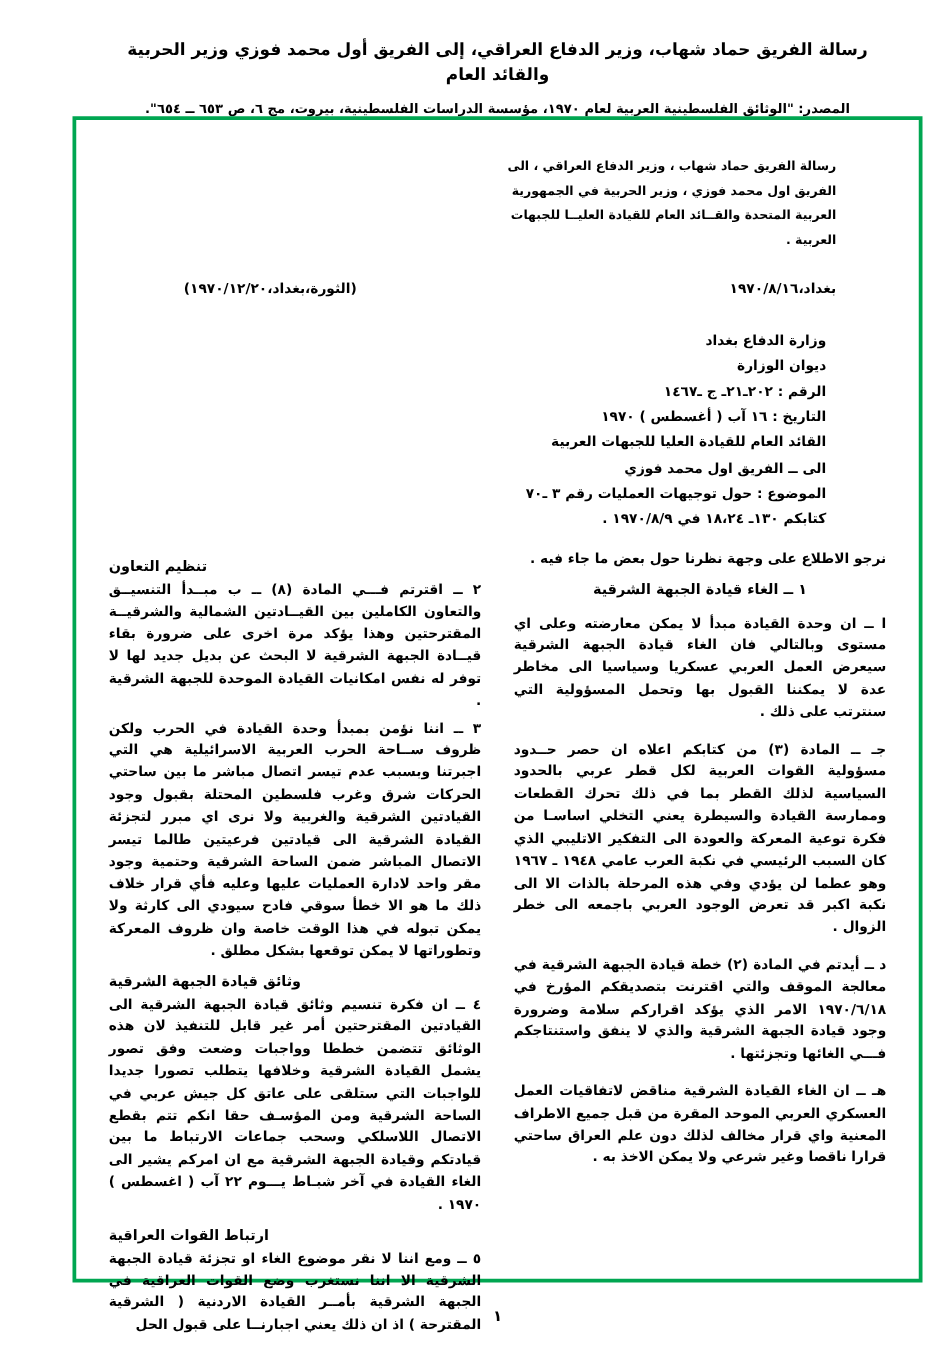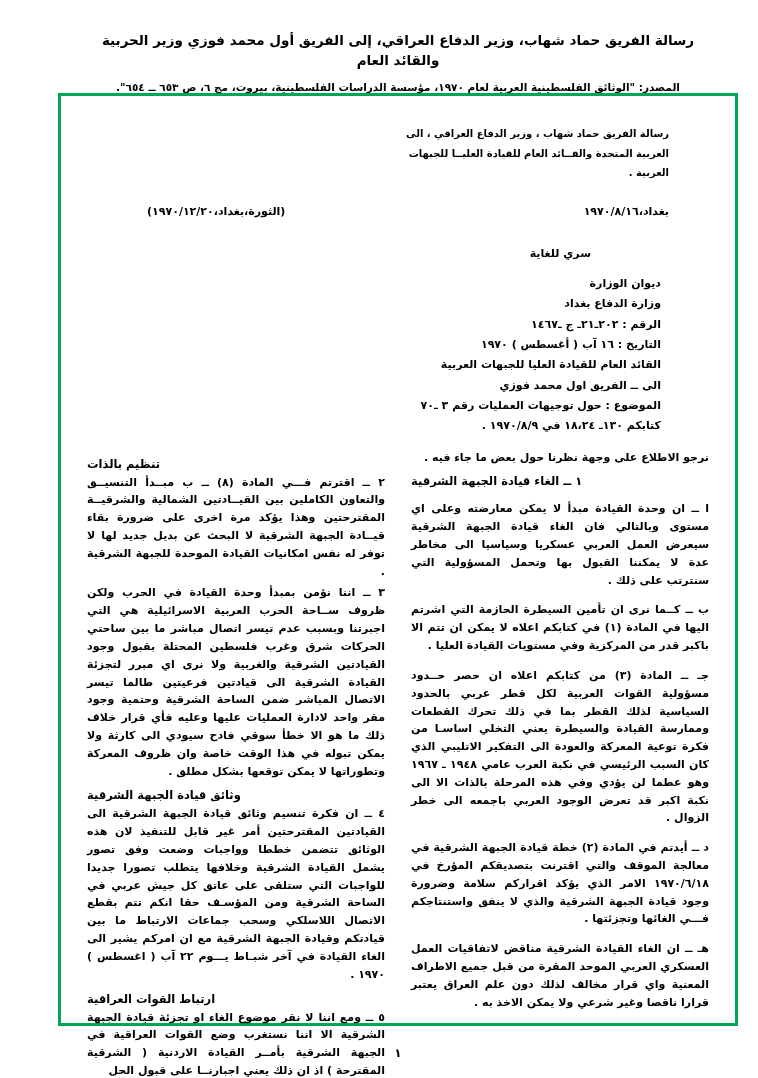--- a/index.html
+++ b/index.html
@@ -108,21 +108,21 @@
     text-justify: inter-word;
     margin: 0 0 4px 0;
   }
   .col .para.first { margin-top: 0; }
   .sec-head {
     font-size: 11.5px;
     font-weight: bold;
     text-align: left;
     margin: 8px 0 3px 0;
   }
-  .sec-head.right-al { text-align: left; }
+  .sec-head.right-al { text-align: center; }
   .col-right .para { text-align: justify; margin-top: 12px; }
   
   .page-number {
     position: absolute;
     bottom: 18px;
     left: 0;
     right: 0;
     text-align: center;
     font-size: 12px;
     font-weight: bold;
@@ -136,57 +136,56 @@
   <div class="doc-header">
     <div class="doc-title">رسالة الفريق حماد شهاب، وزير الدفاع العراقي، إلى الفريق أول محمد فوزي وزير الحربية والقائد العام</div>
     <div class="doc-source">المصدر: "الوثائق الفلسطينية العربية لعام ١٩٧٠، مؤسسة الدراسات الفلسطينية، بيروت، مج ٦، ص ٦٥٣ ــ ٦٥٤".</div>
   </div>
 
   <div class="frame">
     <div class="frame-inner">
 
       <div class="inner-title">
         <div>رسالة الفريق حماد شهاب ، وزير الدفاع العراقي ، الى</div>
+        <div>الفريق اول محمد فوزي ، وزير الحربية في الجمهورية</div>
         <div>العربية المتحدة والقــائد العام للقيادة العليــا للجبهات</div>
         <div>العربية .</div>
       </div>
 
       <div class="date-row">
         <span class="d-right">بغداد،١٩٧٠/٨/١٦</span>
         <span class="d-left">(الثورة،بغداد،١٩٧٠/١٢/٢٠)</span>
       </div>
 
       <div class="secret-block">
-        <div class="secret-word">سري للغاية</div>
         <div class="ministry-lines">
+          <div>وزارة الدفاع بغداد</div>
           <div>ديوان الوزارة</div>
-          <div>وزارة الدفاع بغداد</div>
           <div>الرقم  :  ٢٠٢ـ٢١ـ ج ـ١٤٦٧</div>
           <div>التاريخ :  ١٦ آب ( أغسطس ) ١٩٧٠</div>
           <div>القائد العام للقيادة العليا للجبهات العربية</div>
           <div>الى ــ الفريق اول محمد فوزي</div>
           <div>الموضوع : حول توجيهات العمليات رقم ٣ ـ٧٠</div>
           <div>كتابكم ١٣٠ـ ١٨،٢٤ في ١٩٧٠/٨/٩ .</div>
         </div>
       </div>
 
       <div class="columns">
 
         <div class="col col-right">
           <p class="para first">نرجو الاطلاع على وجهة نظرنا حول بعض ما جاء فيه .</p>
           <div class="sec-head right-al">١ ــ الغاء قيادة الجبهة الشرقية</div>
           <p class="para">ا ــ ان وحدة القيادة مبدأ لا يمكن معارضته وعلى اي مستوى وبالتالي فان الغاء قيادة الجبهة الشرقية سيعرض العمل العربي عسكريا وسياسيا الى مخاطر عدة لا يمكننا القبول بها وتحمل المسؤولية التي سنترتب على ذلك .</p>
-          <p class="para">ب ــ كــما نرى ان تأمين السيطرة الحازمة التي اشرتم اليها في المادة (١) في كتابكم اعلاه لا يمكن ان تتم الا باكبر قدر من المركزية وفي مستويات القيادة العليا .</p>
           <p class="para">جـ ــ المادة (٣) من كتابكم اعلاه ان حصر حــدود مسؤولية القوات العربية لكل قطر عربي بالحدود السياسية لذلك القطر بما في ذلك تحرك القطعات وممارسة القيادة والسيطرة يعني التخلي اساسـا من فكرة توعية المعركة والعودة الى التفكير الاتليبي الذي كان السبب الرئيسي في نكبة العرب عامي ١٩٤٨ ـ ١٩٦٧ وهو عطما لن يؤدي وفي هذه المرحلة بالذات الا الى نكبة اكبر قد تعرض الوجود العربي باجمعه الى خطر الزوال .</p>
           <p class="para">د ــ أيدتم في المادة (٢) خطة قيادة الجبهة الشرقية في معالجة الموقف والتي اقترنت بتصديقكم المؤرخ في ١٩٧٠/٦/١٨ الامر الذي يؤكد اقراركم سلامة وضرورة وجود قيادة الجبهة الشرقية والذي لا ينفق واستنتاجكم فـــي الغائها وتجزئتها .</p>
-          <p class="para">هـ ــ ان الغاء القيادة الشرقية مناقض لاتفاقيات العمل العسكري العربي الموحد المقرة من قبل جميع الاطراف المعنية واي قرار مخالف لذلك دون علم العراق يعتبر قرارا ناقصا وغير شرعي ولا يمكن الاخذ به .</p>
+          <p class="para">هـ ــ ان الغاء القيادة الشرقية مناقض لاتفاقيات العمل العسكري العربي الموحد المقرة من قبل جميع الاطراف المعنية واي قرار مخالف لذلك دون علم العراق ساحتي قرارا ناقصا وغير شرعي ولا يمكن الاخذ به .</p>
         </div>
 
         <div class="col col-left">
-          <div class="sec-head">تنظيم بالذات</div>
+          <div class="sec-head">تنظيم التعاون</div>
           <p class="para">٢ ــ اقترتم فـــي المادة (٨) ــ ب مبــدأ التنسيــق والتعاون الكاملين بين القيــادتين الشمالية والشرقيــة المقترحتين وهذا يؤكد مرة اخرى على ضرورة بقاء قيــادة الجبهة الشرقية لا البحث عن بديل جديد لها لا توفر له نفس امكانيات القيادة الموحدة للجبهة الشرقية .</p>
           <p class="para">٣ ــ اننا نؤمن بمبدأ وحدة القيادة في الحرب ولكن ظروف ســاحة الحرب العربية الاسرائيلية هي التي اجبرتنا وبسبب عدم تيسر اتصال مباشر ما بين ساحتي الحركات شرق وغرب فلسطين المحتلة بقبول وجود القيادتين الشرقية والغربية ولا نرى اي مبرر لتجزئة القيادة الشرقية الى قيادتين فرعيتين طالما تيسر الاتصال المباشر ضمن الساحة الشرقية وحتمية وجود مقر واحد لادارة العمليات عليها وعليه فأي قرار خلاف ذلك ما هو الا خطأ سوقي فادح سيودي الى كارثة ولا يمكن تبوله في هذا الوقت خاصة وان ظروف المعركة وتطوراتها لا يمكن توقعها بشكل مطلق .</p>
           <div class="sec-head">وثائق قيادة الجبهة الشرقية</div>
           <p class="para">٤ ــ ان فكرة تنسيم وثائق قيادة الجبهة الشرقية الى القيادتين المقترحتين أمر غير قابل للتنفيذ لان هذه الوثائق تتضمن خططا وواجبات وضعت وفق تصور يشمل القيادة الشرقية وخلافها يتطلب تصورا جديدا للواجبات التي ستلقى على عاتق كل جيش عربي في الساحة الشرقية ومن المؤسـف حقا انكم تتم بقطع الاتصال اللاسلكي وسحب جماعات الارتباط ما بين قيادتكم وقيادة الجبهة الشرقية مع ان امركم يشير الى الغاء القيادة في آخر شبـاط يـــوم ٢٢ آب ( اغسطس ) ١٩٧٠ .</p>
           <div class="sec-head">ارتباط القوات العراقية</div>
           <p class="para">٥ ــ ومع اننا لا نقر موضوع الغاء او تجزئة قيادة الجبهة الشرقية الا اننا نستغرب وضع القوات العراقية في الجبهة الشرقية بأمــر القيادة الاردنية ( الشرقية المقترحة ) اذ ان ذلك يعني اجبارنــا على قبول الحل</p>
         </div>
 
       </div>
 

